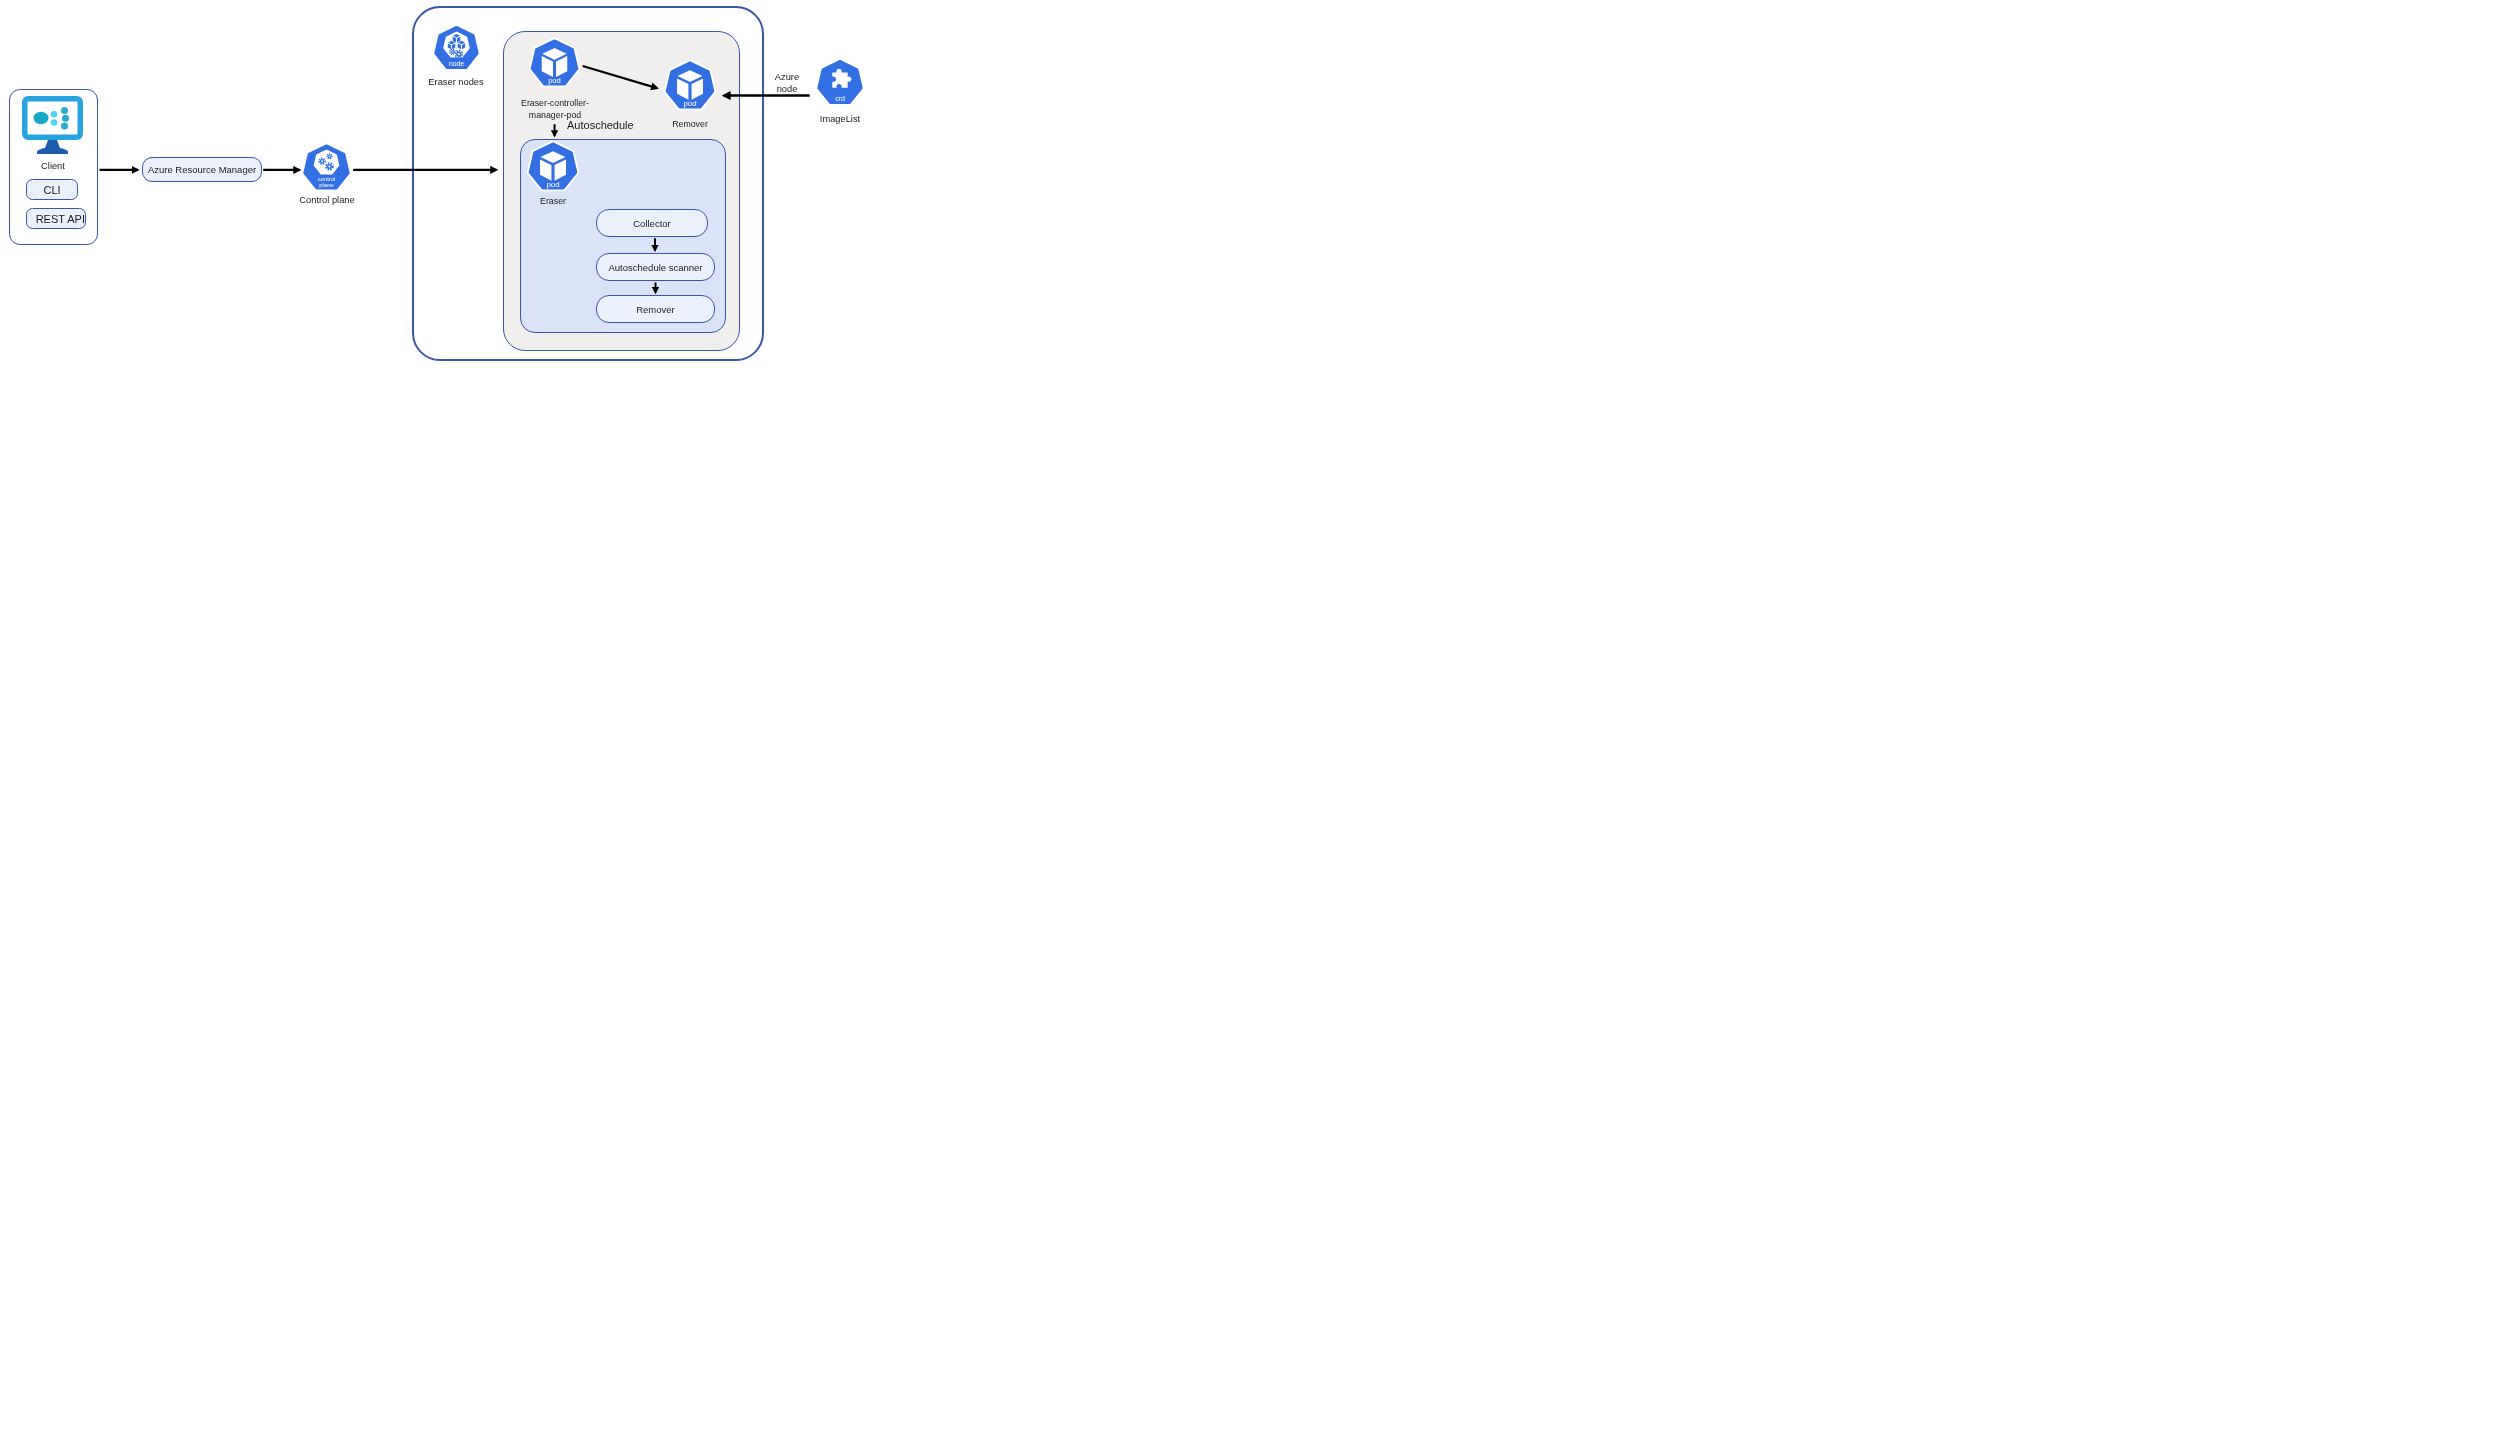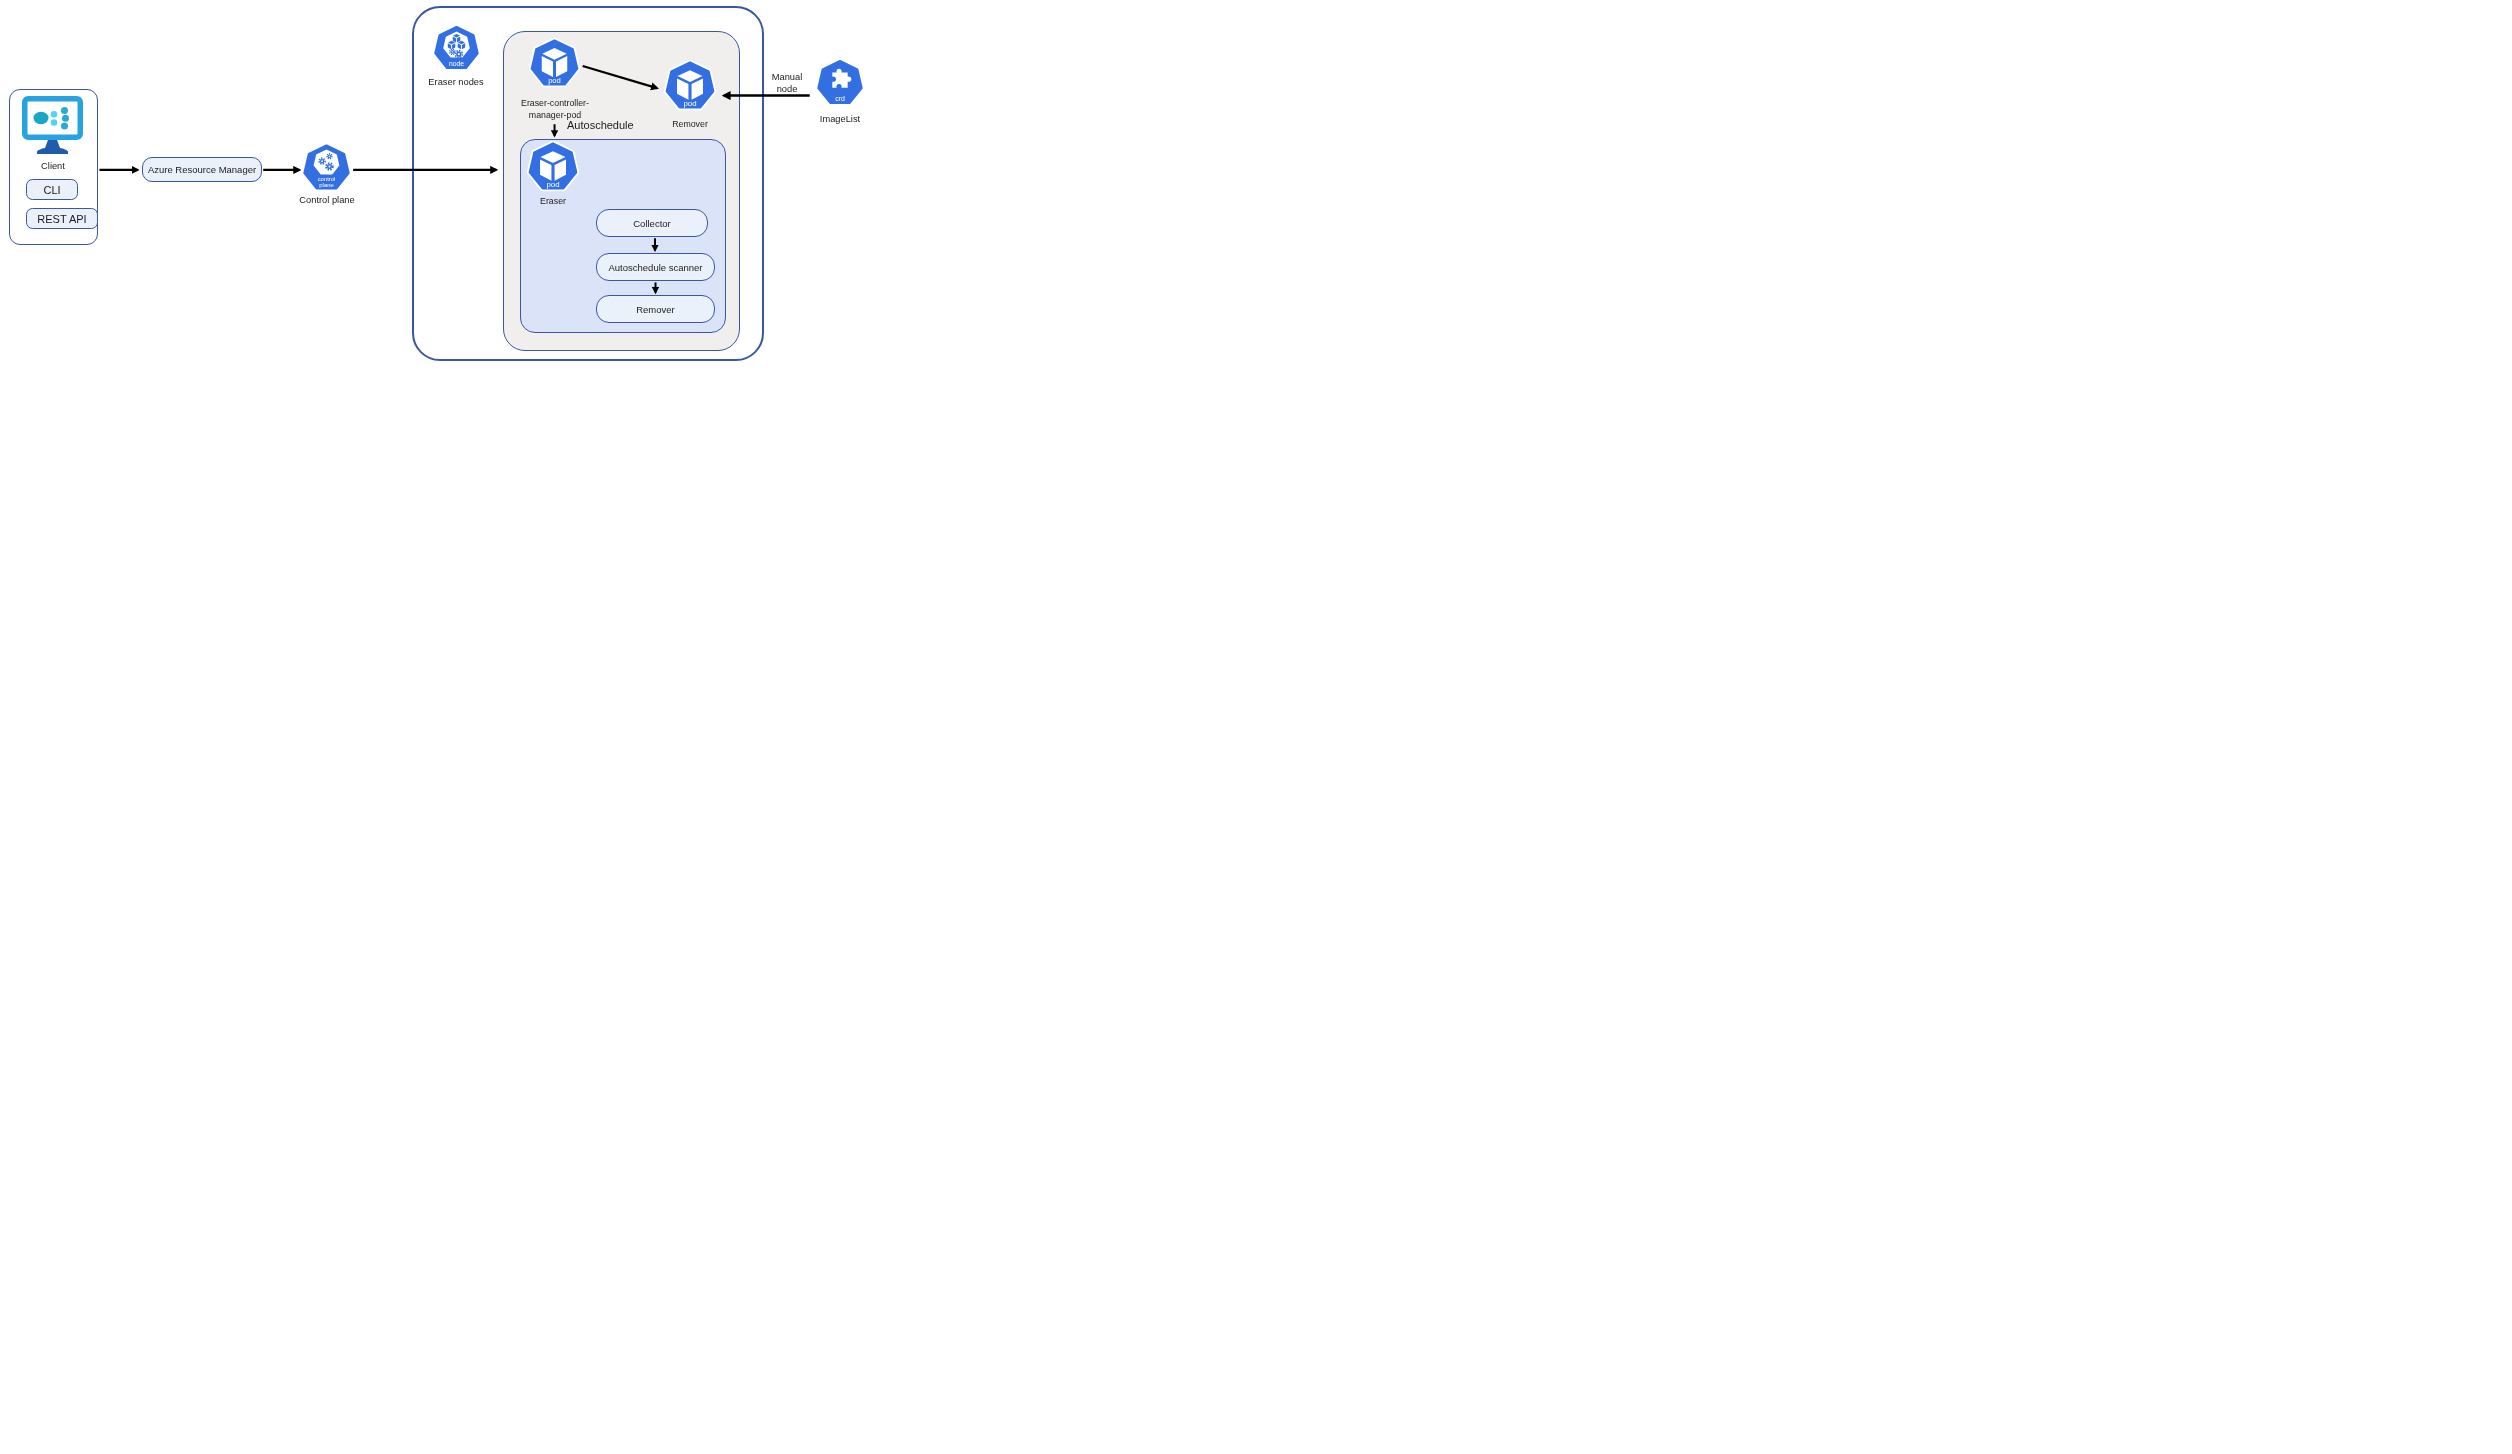--- a/index.html
+++ b/index.html
@@ -41,21 +41,21 @@
     <circle cx="87" cy="44.5" r="7" fill="#2aabcd"></circle>
     <circle cx="85" cy="60" r="7" fill="#2aabcd"></circle>
   </svg>
 
   <div class="lbl" style="left:53px;top:161px;">Client</div>
 
   <div class="pill" style="left:26px;top:179px;width:52px;height:21px;border-radius:6.5px;">
     <span>CLI</span>
   </div>
 
-  <div class="pill" style="left:26px;top:208px;width:72px;height:21px;border-radius:6.5px;">
+  <div class="pill" style="left:26px;top:208px;width:60px;height:21px;border-radius:6.5px;justify-content:flex-end;">
     <span>REST API</span>
   </div>
 
   <div class="pill big" style="left:142px;top:157px;width:120px;height:24.6px;border-radius:10px;">
     <span>Azure Resource Manager</span>
   </div>
 
   <svg class="abs" style="left:302px;top:143px;" width="49" height="50" viewBox="0 0 100 100">
     <polygon points="50,4.5 85.9,21.8 94.8,60.2 70,91.3 30,91.3 5.2,60.2 14.1,21.8" fill="#326fe2" stroke="#326fe2" stroke-width="5" stroke-linejoin="round"></polygon>
     <polygon points="50,12 71.1,22.2 76.3,45 61.7,63.3 38.3,63.3 23.7,45 28.9,22.2" fill="#ffffff"></polygon>
@@ -152,21 +152,21 @@
     <span>Collector</span>
   </div>
   <div class="pill big" style="left:596px;top:253px;width:119px;height:28px;border-radius:13px;">
     <span>Autoschedule scanner</span>
   </div>
   <div class="pill big" style="left:596px;top:295px;width:119px;height:28px;border-radius:13px;">
     <span>Remover</span>
   </div>
 
   <div class="lbl" style="left:787px;top:71px;line-height:12.3px;">
-    <div>Manual</div>
+    <div>Azure</div>
     <div>node</div>
   </div>
 
   <svg class="abs" style="left:816px;top:59px;" width="48" height="48" viewBox="0 0 100 100">
     <polygon points="50,4.5 85.9,21.8 94.8,60.2 70,91.3 30,91.3 5.2,60.2 14.1,21.8" fill="#326fe2" stroke="#326fe2" stroke-width="5" stroke-linejoin="round"></polygon>
     <path d="M34,28 L43,28 A5.5,5.5 0 1 1 53,28 L66,28 L66,37 A5.5,5.5 0 1 1 66,47 L66,60 L53,60 A5.5,5.5 0 1 0 43,60 L34,60 L34,47 A5.5,5.5 0 1 0 34,37 Z" fill="#ffffff"></path>
     <text x="50" y="88" text-anchor="middle" font-size="14.5" fill="#ffffff">crd</text>
   </svg>
   <div class="lbl" style="left:840px;top:114px;">ImageList</div>
 

